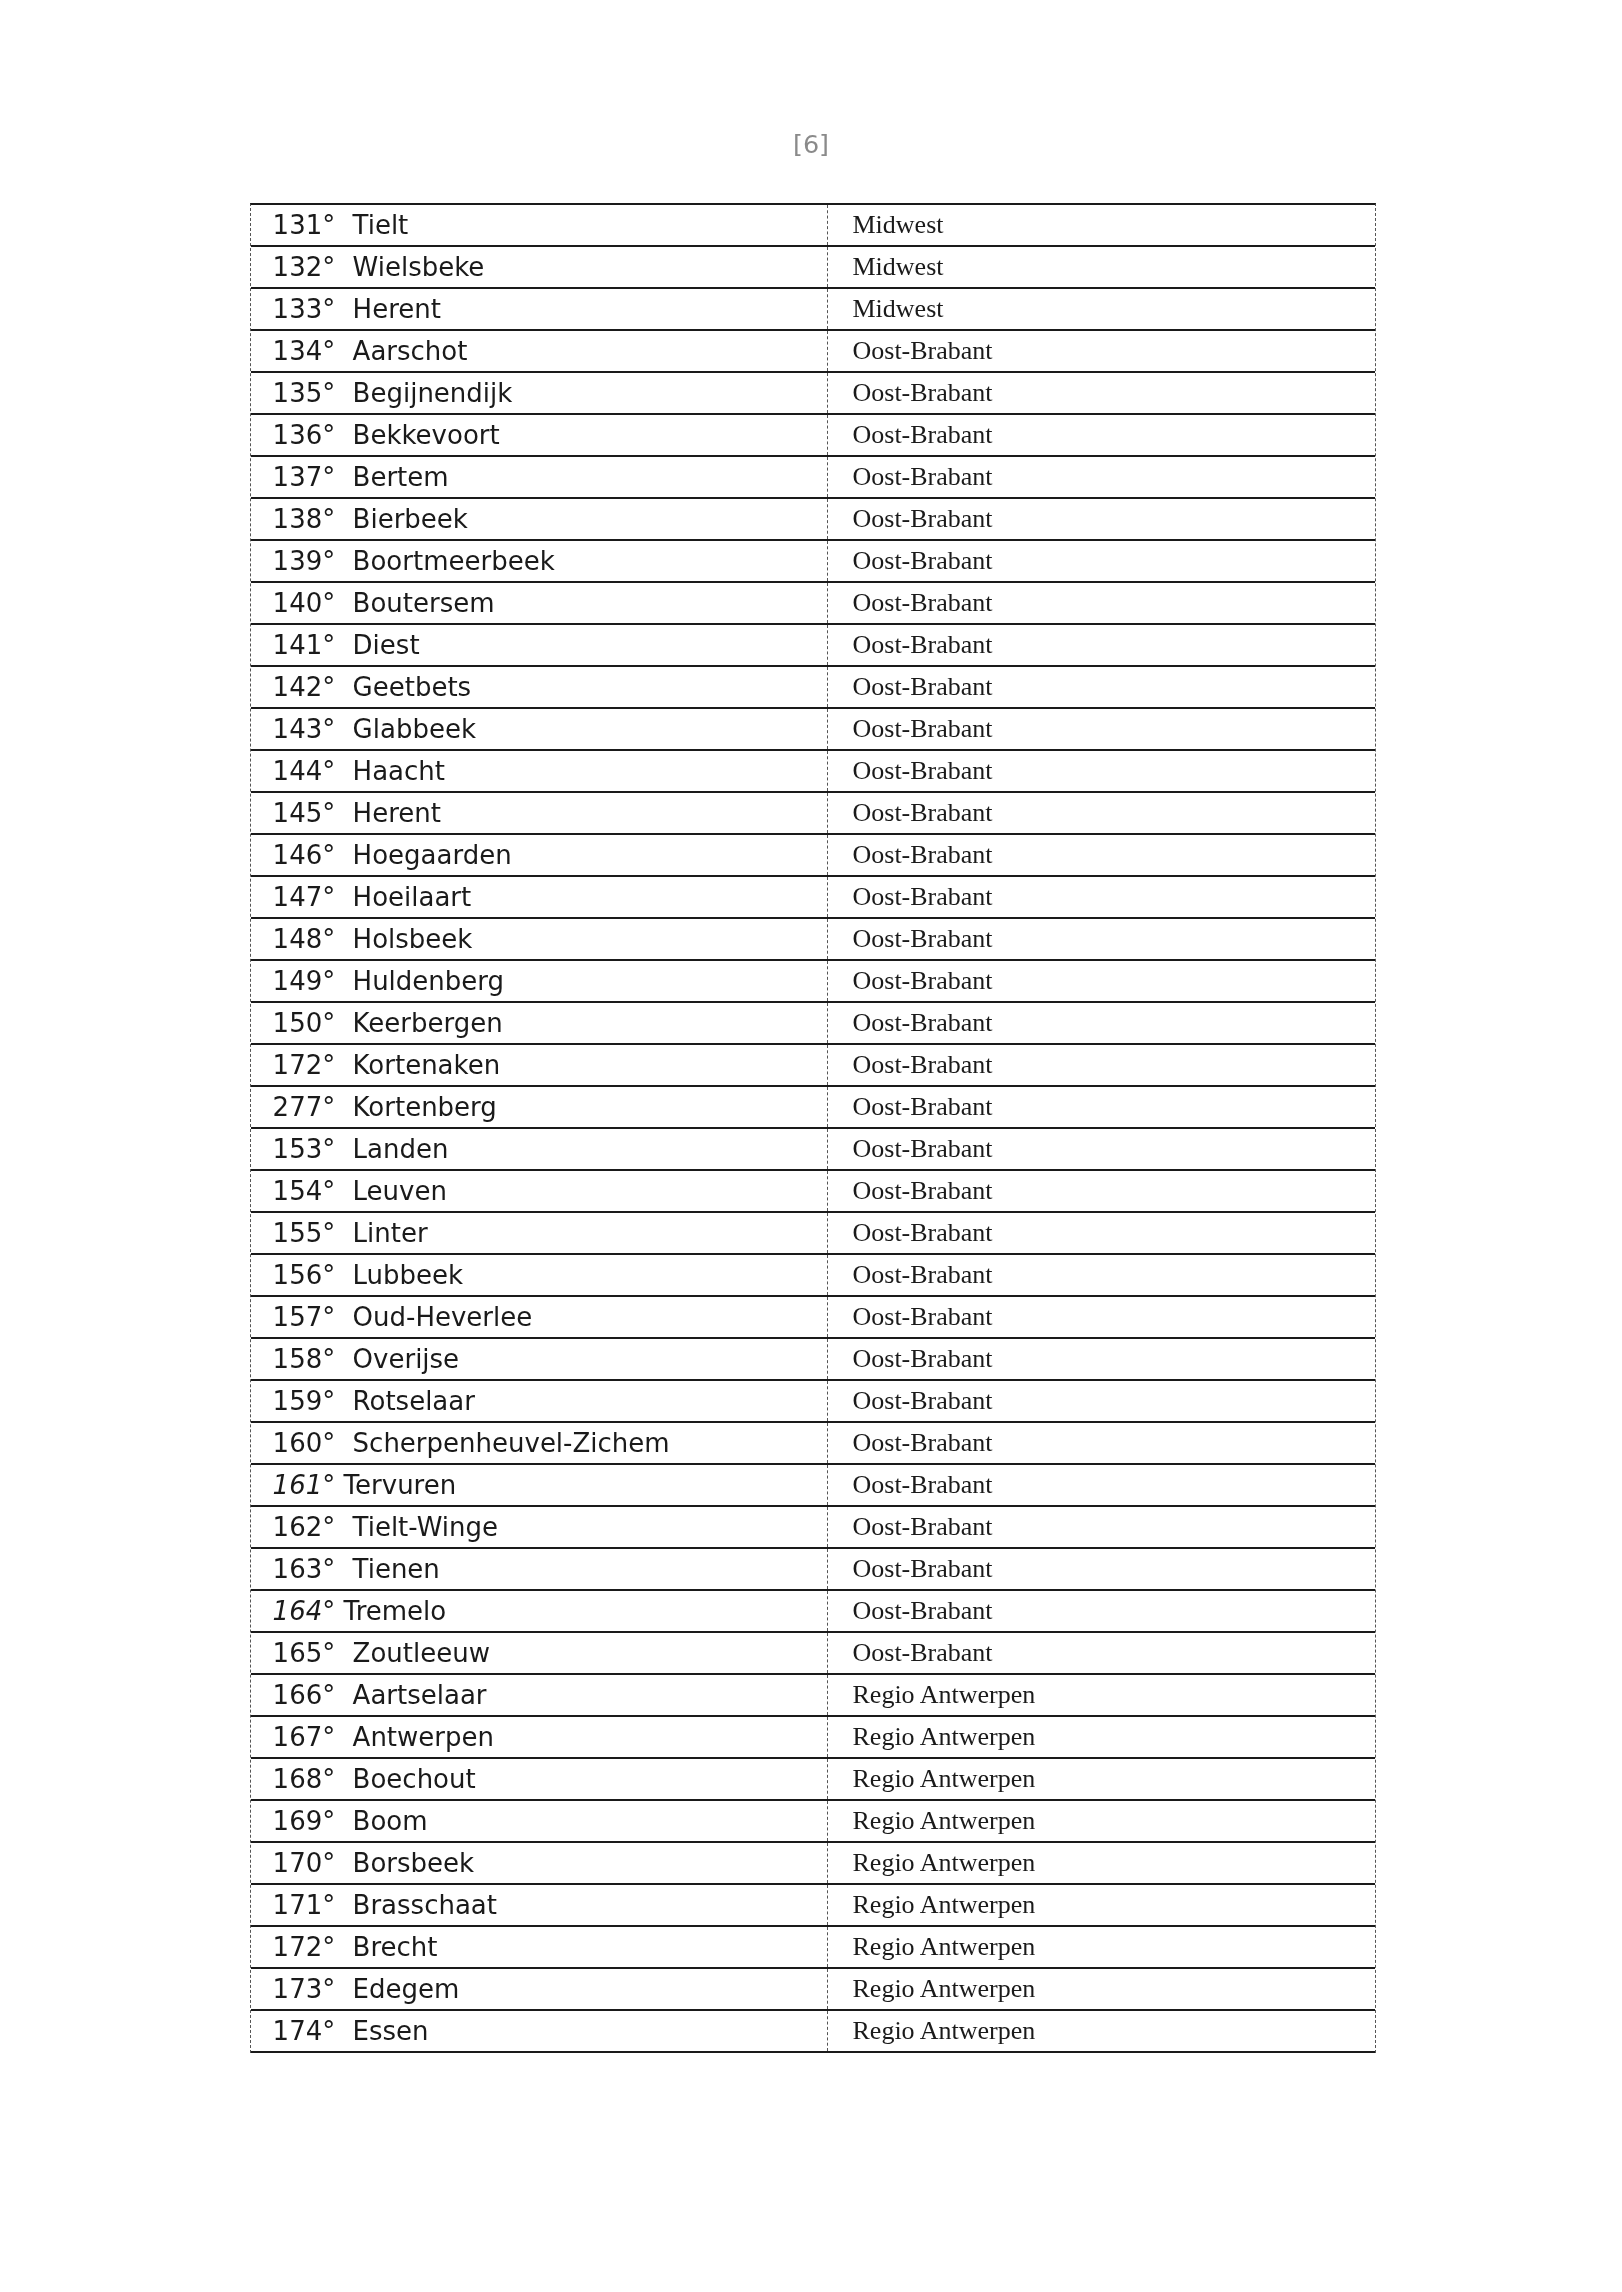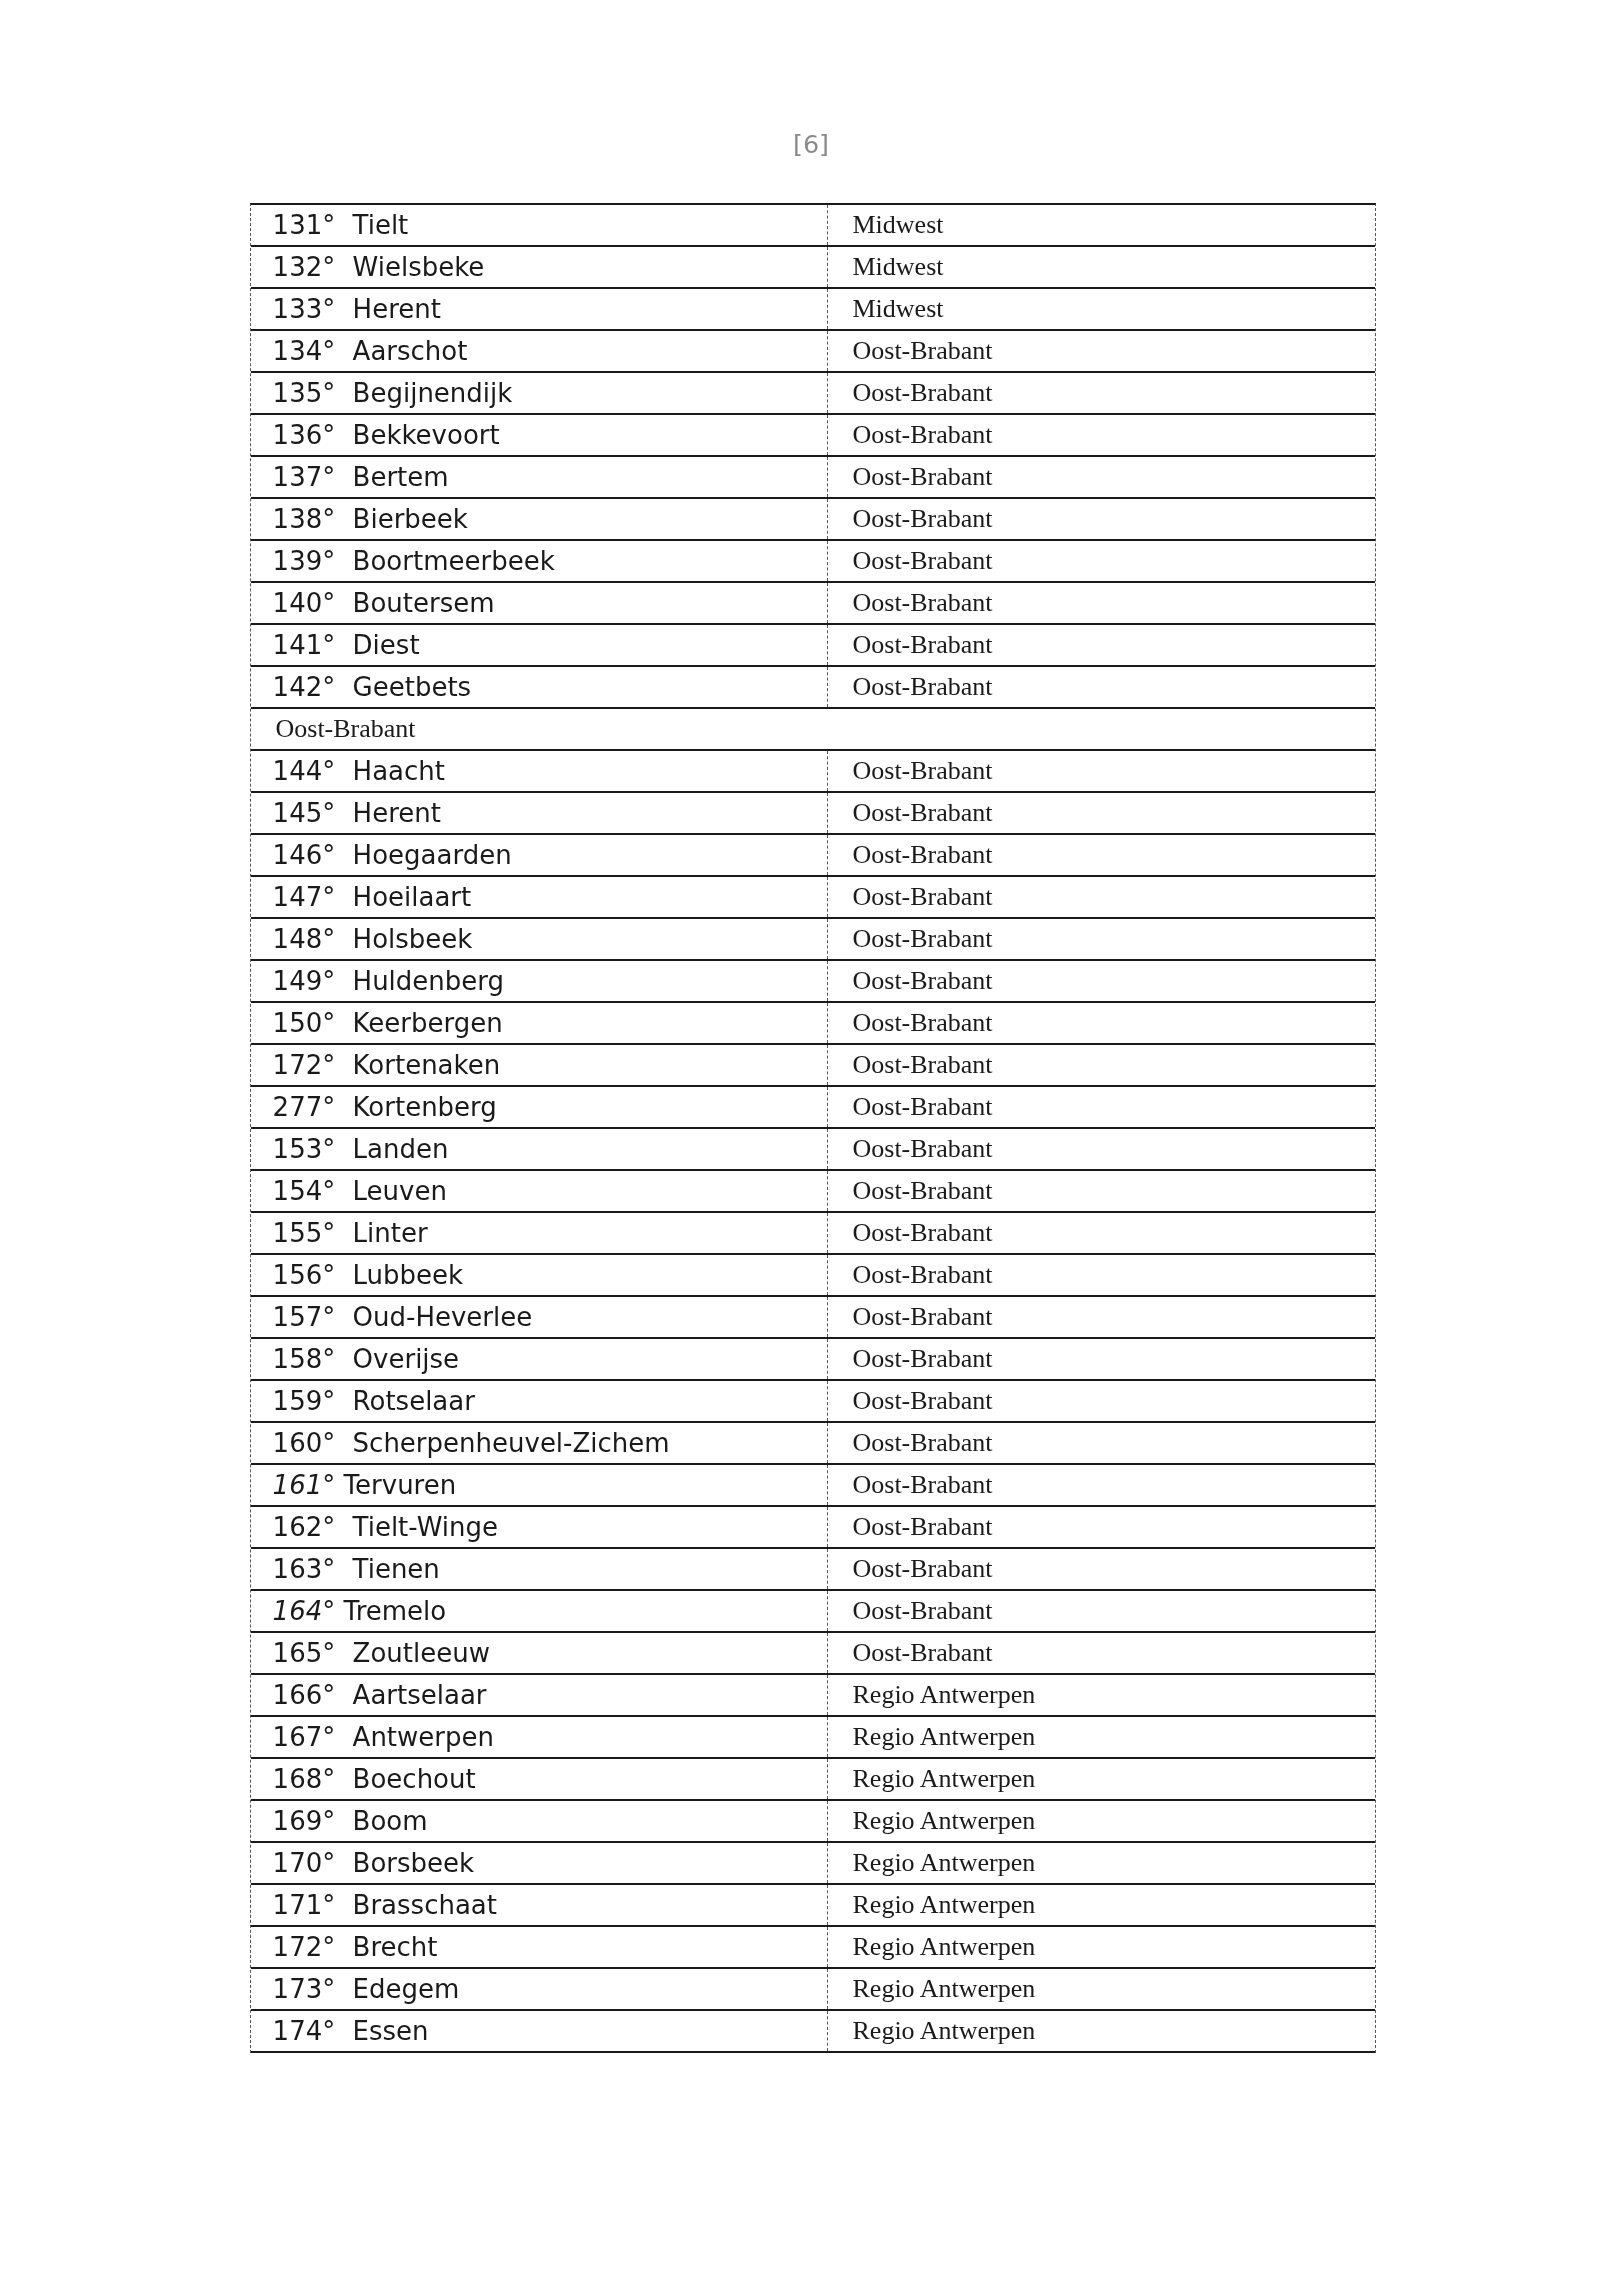--- a/index.html
+++ b/index.html
@@ -103,20 +103,24 @@
       <div class="c2">Oost-Brabant</div>
     </div>
     <div class="row">
       <div class="c1">
         <span class="num">142°</span>
         <span>Geetbets</span>
       </div>
       <div class="c2">Oost-Brabant</div>
     </div>
     <div class="row">
+      <div class="c1">
+        <span class="num">143°</span>
+        <span>Glabbeek</span>
+      </div>
       <div class="c2">Oost-Brabant</div>
     </div>
     <div class="row thick">
       <div class="c1">
         <span class="num">144°</span>
         <span>Haacht</span>
       </div>
       <div class="c2">Oost-Brabant</div>
     </div>
     <div class="row">

